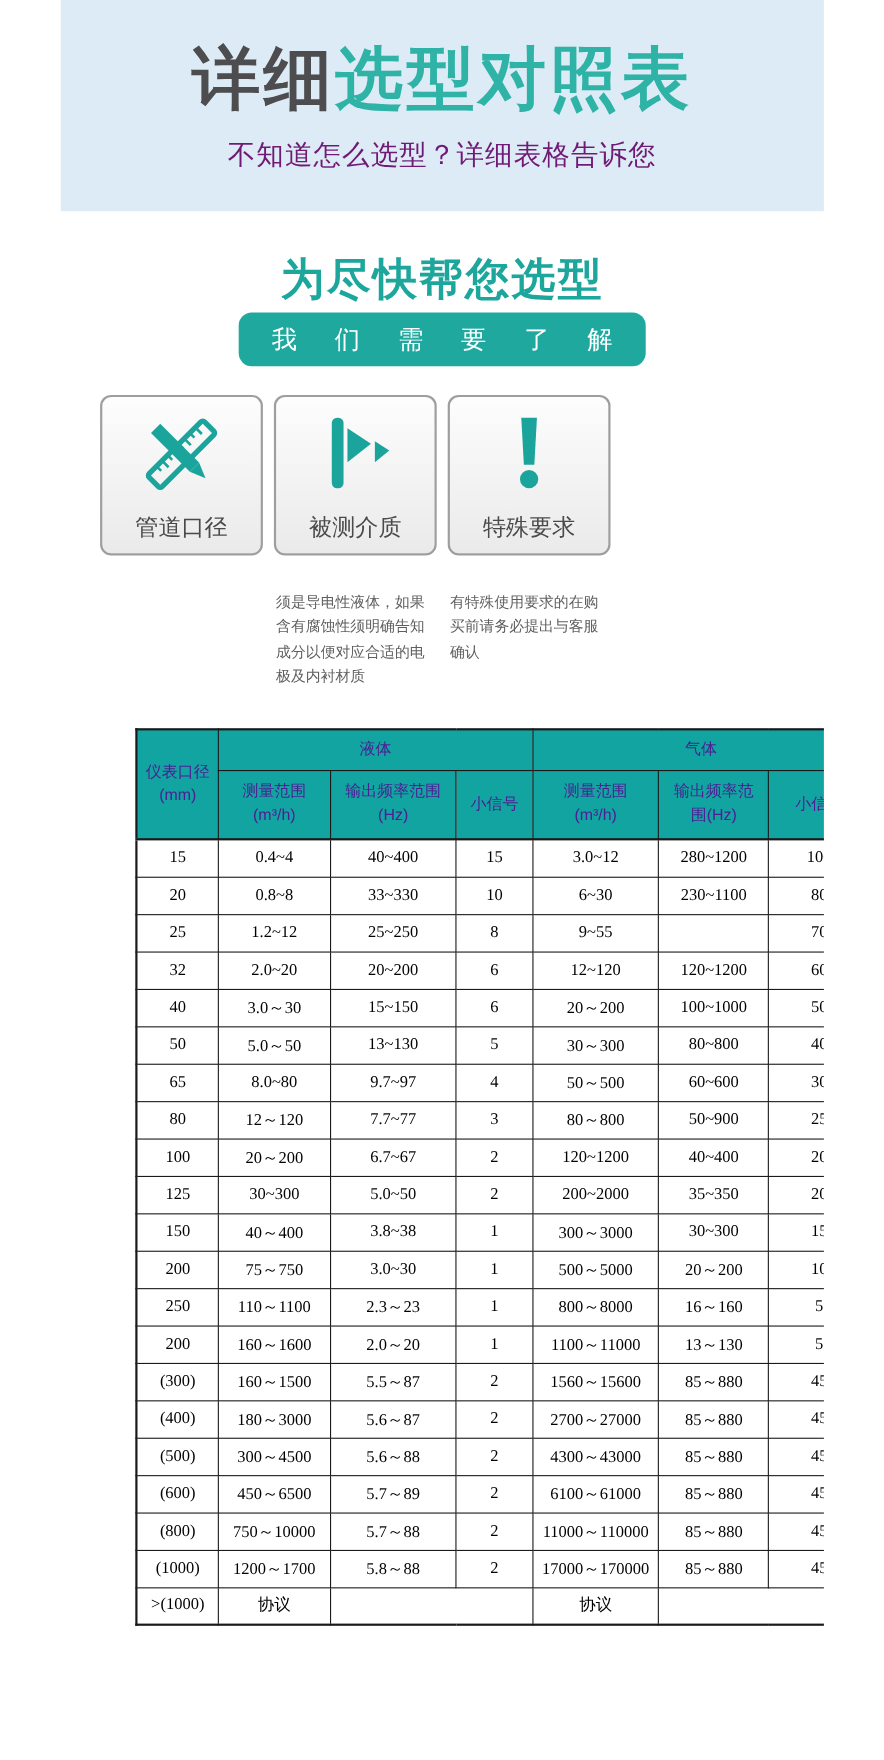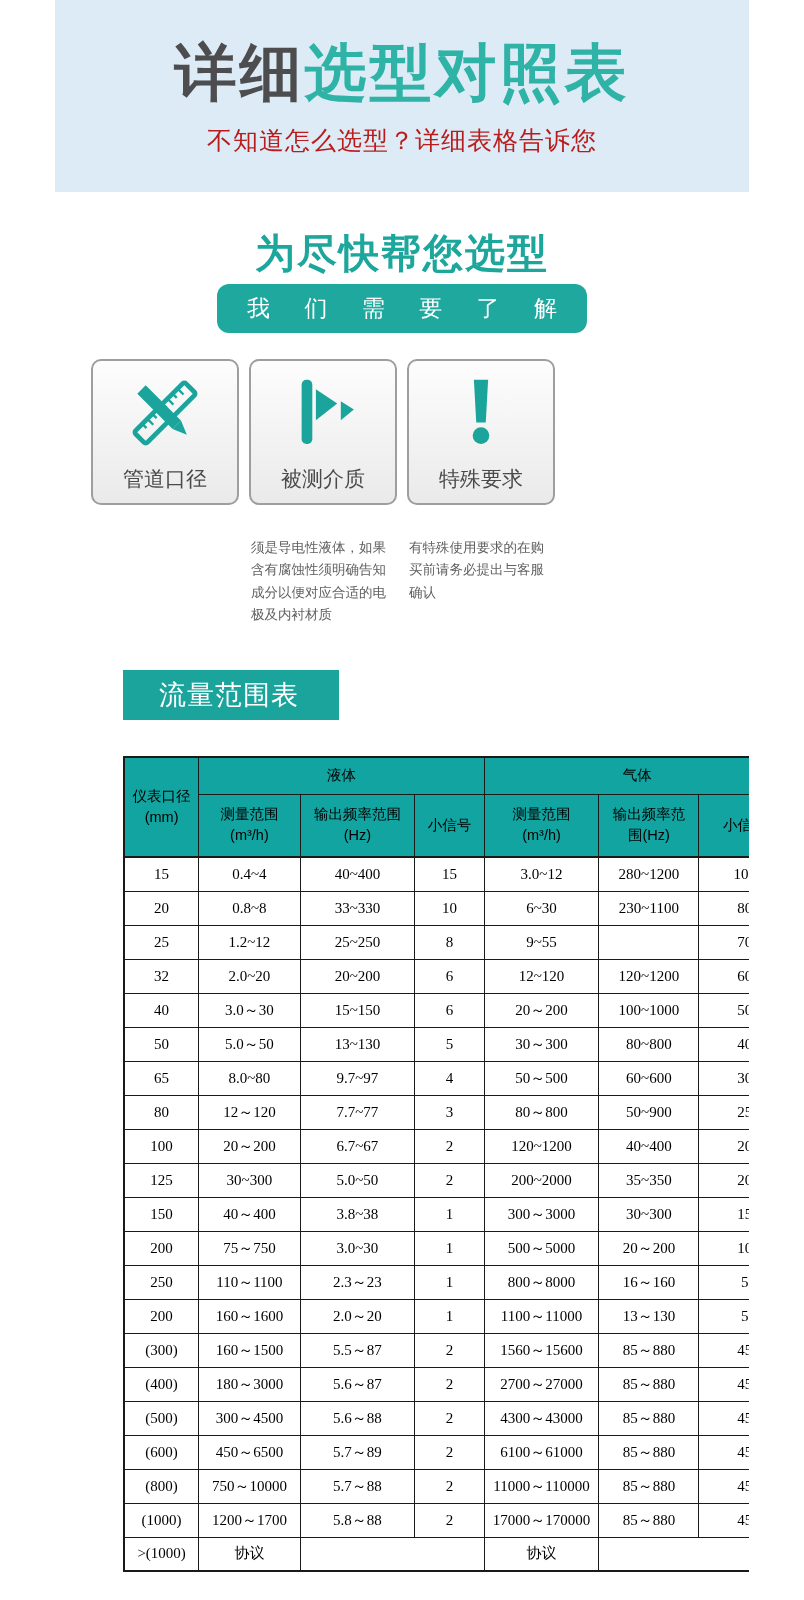--- a/index.html
+++ b/index.html
@@ -14,21 +14,21 @@
     height: 192px; background: #dcebf5; text-align: center;
     display: flex; flex-direction: column; justify-content: center;
   }
   .hero-title {
     font-size: 62px; font-weight: 900; letter-spacing: 3px; line-height: 1;
     margin-top: 6px;
   }
   .hero-title .dark { color: #4d4d4f; }
   .hero-title .teal { color: #2fb3a6; }
   .hero-sub {
-    margin-top: 20px; font-size: 25px; color: #b91c1c; letter-spacing: 1px;
+    margin-top: 20px; font-size: 25px; color: #701a75; letter-spacing: 1px;
   }
   
   .sel { text-align: center; }
   .sel-title {
     margin-top: 34px; font-size: 40px; font-weight: 900; color: #1ca69c;
     letter-spacing: 2px;
   }
   .sel-banner {
     display: inline-block; margin-top: 3px; background: #1fa89e; color: #fff;
     font-size: 23px; letter-spacing: 14px; padding: 9px 16px 9px 30px;
@@ -59,21 +59,21 @@
     letter-spacing: 1px;
   }
   table.flow {
     margin: 36px 0 0 68px; width: 669px;
     border-collapse: collapse; border: 2px solid #1a1a1a;
     table-layout: fixed;
   }
   table.flow th, table.flow td { border: 1px solid #1a1a1a; text-align: center; vertical-align: middle; }
   table.flow thead { border-bottom: 2px solid #1a1a1a; }
   table.flow th {
-    background: #12a4a0; color: #000000; font-weight: normal;
+    background: #12a4a0; color: #4c1d95; font-weight: normal;
     font-size: 14.5px; white-space: pre-line; line-height: 1.45;
   }
   tr.group-row th { height: 37px; }
   tr.sub-row th { height: 63px; }
   table.flow td {
     height: 34px; font-size: 15px; color: #000;
     font-family: "Liberation Serif", "DejaVu Serif", serif;
   }
   col.c1 { width: 11.2%; } col.c2 { width: 15.2%; } col.c3 { width: 17.2%; }
   col.c4 { width: 10.4%; } col.c5 { width: 17.2%; } col.c6 { width: 15.0%; }
@@ -148,21 +148,20 @@
             <circle cx="32" cy="51" r="7" fill="#1ba49c"></circle>
           </svg>
         </div>
         <div class="card-label">特殊要求</div>
       </div>
       <div class="factor-desc">有特殊使用要求的在购买前请务必提出与客服确认</div>
     </div>
 
   </div>
 
-  <div class="table-label">流量范围表</div>
 
   <table class="flow">
     <colgroup>
       <col class="c1">
         <col class="c2">
         <col class="c3">
         <col class="c4">
       <col class="c5">
         <col class="c6">
         <col class="c7">

